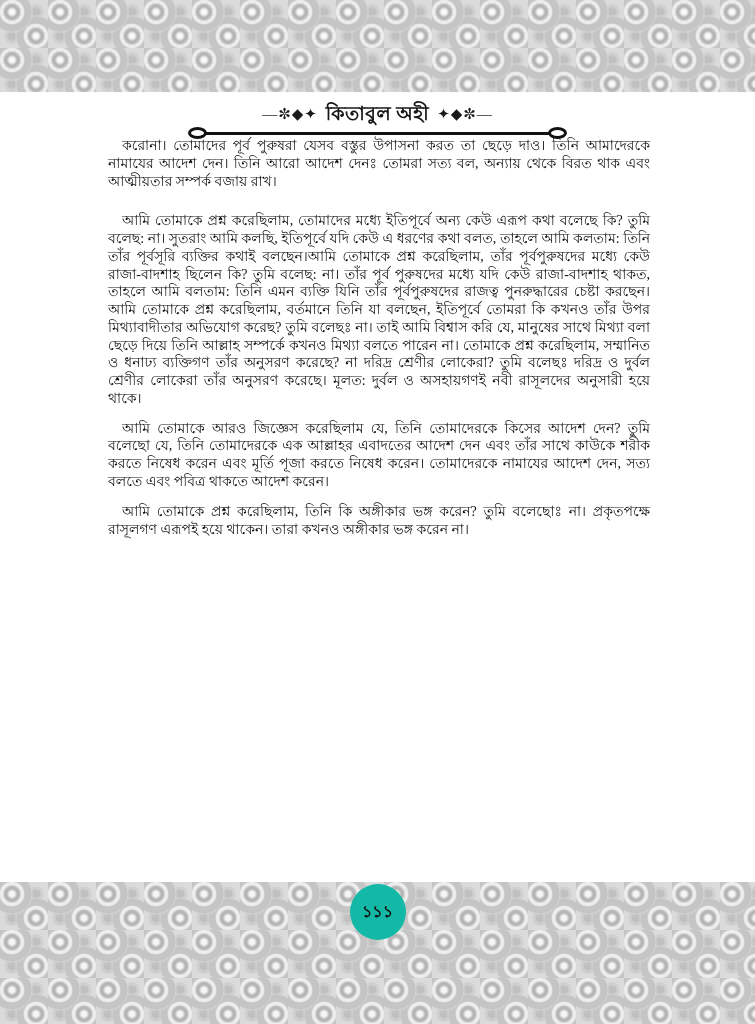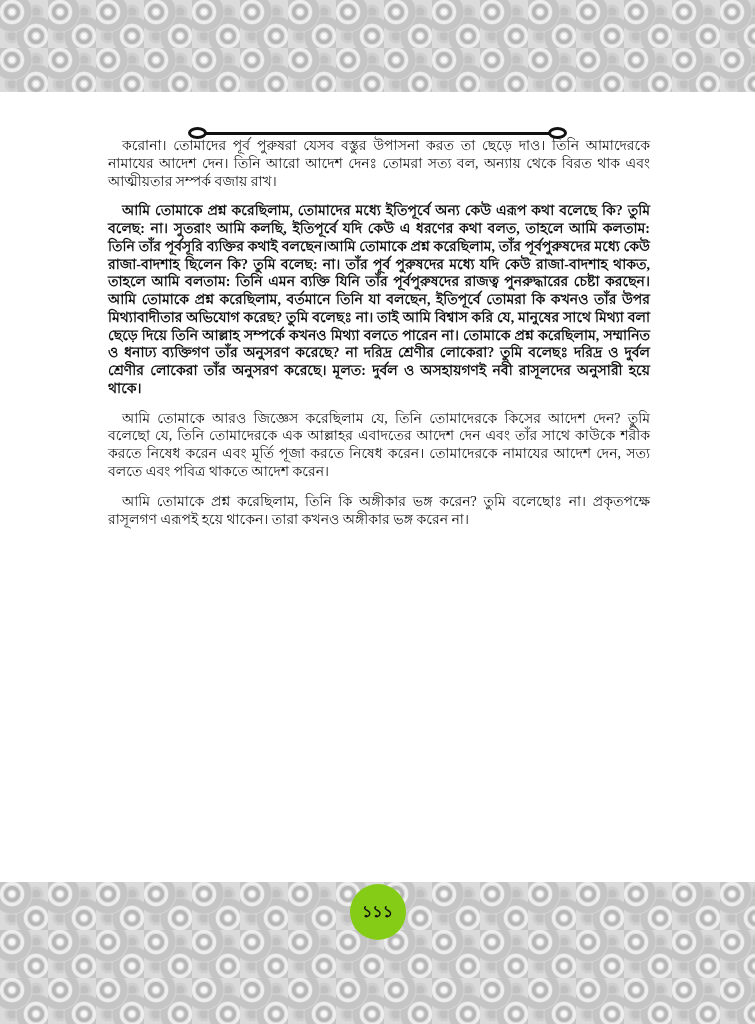--- a/index.html
+++ b/index.html
@@ -76,42 +76,45 @@
     top: 137px; left: 108px; width: 542px;
     color: #101010;
     font-size: 14px;
     line-height: 1.27;
     text-align: justify;
   }
   .content p {
     margin: 0 0 12px 0;
     text-indent: 14px;
   }
-  .content p.gap-before { margin-top: 12px; font-weight: bold; }
+  .content p.gap-before { margin-top: 22px; }
 
   
   .page-number-circle {
     position: absolute;
     top: 884px; left: 50%;
     width: 56px; height: 56px;
     margin-left: -28px;
-    background: #84cc16;
+    background: #14b8a6;
     border-radius: 50%;
     display: flex; align-items: center; justify-content: center;
     color: #111111;
     font-size: 16px; font-weight: bold;
   }
 </style>
 </head>
 <body>
 
 <div class="page">
 
   <div class="ornament-band band-top"></div>
 
+  <div class="chapter-header">
+    <span class="flourish">—✼◆✦</span><span class="title">কিতাবুল অহী</span><span class="flourish">✦◆✼—</span>
+  </div>
 
   <div class="divider">
     <span class="ring"></span>
     <span class="bar"></span>
     <span class="ring"></span>
   </div>
 
   <div class="content">
     <p>করোনা। তোমাদের পূর্ব পুরুষরা যেসব বস্তুর উপাসনা করত তা ছেড়ে দাও। তিনি আমাদেরকে নামাযের আদেশ দেন। তিনি আরো আদেশ দেনঃ তোমরা সত্য বল, অন্যায় থেকে বিরত থাক এবং আত্মীয়তার সম্পর্ক বজায় রাখ।</p>
     <p class="gap-before">আমি তোমাকে প্রশ্ন করেছিলাম, তোমাদের মধ্যে ইতিপূর্বে অন্য কেউ এরূপ কথা বলেছে কি? তুমি বলেছ: না। সুতরাং আমি কলছি, ইতিপূর্বে যদি কেউ এ ধরণের কথা বলত, তাহলে আমি কলতাম: তিনি তাঁর পূর্বসূরি ব্যক্তির কথাই বলছেন।আমি তোমাকে প্রশ্ন করেছিলাম, তাঁর পূর্বপুরুষদের মধ্যে কেউ রাজা-বাদশাহ ছিলেন কি? তুমি বলেছ: না। তাঁর পূর্ব পুরুষদের মধ্যে যদি কেউ রাজা-বাদশাহ থাকত, তাহলে আমি বলতাম: তিনি এমন ব্যক্তি যিনি তাঁর পূর্বপুরুষদের রাজত্ব পুনরুদ্ধারের চেষ্টা করছেন। আমি তোমাকে প্রশ্ন করেছিলাম, বর্তমানে তিনি যা বলছেন, ইতিপূর্বে তোমরা কি কখনও তাঁর উপর মিথ্যাবাদীতার অভিযোগ করেছ? তুমি বলেছঃ না। তাই আমি বিশ্বাস করি যে, মানুষের সাথে মিথ্যা বলা ছেড়ে দিয়ে তিনি আল্লাহ সম্পর্কে কখনও মিথ্যা বলতে পারেন না। তোমাকে প্রশ্ন করেছিলাম, সম্মানিত ও ধনাঢ্য ব্যক্তিগণ তাঁর অনুসরণ করেছে? না দরিদ্র শ্রেণীর লোকেরা? তুমি বলেছঃ দরিদ্র ও দুর্বল শ্রেণীর লোকেরা তাঁর অনুসরণ করেছে। মূলত: দুর্বল ও অসহায়গণই নবী রাসূলদের অনুসারী হয়ে থাকে।</p>

